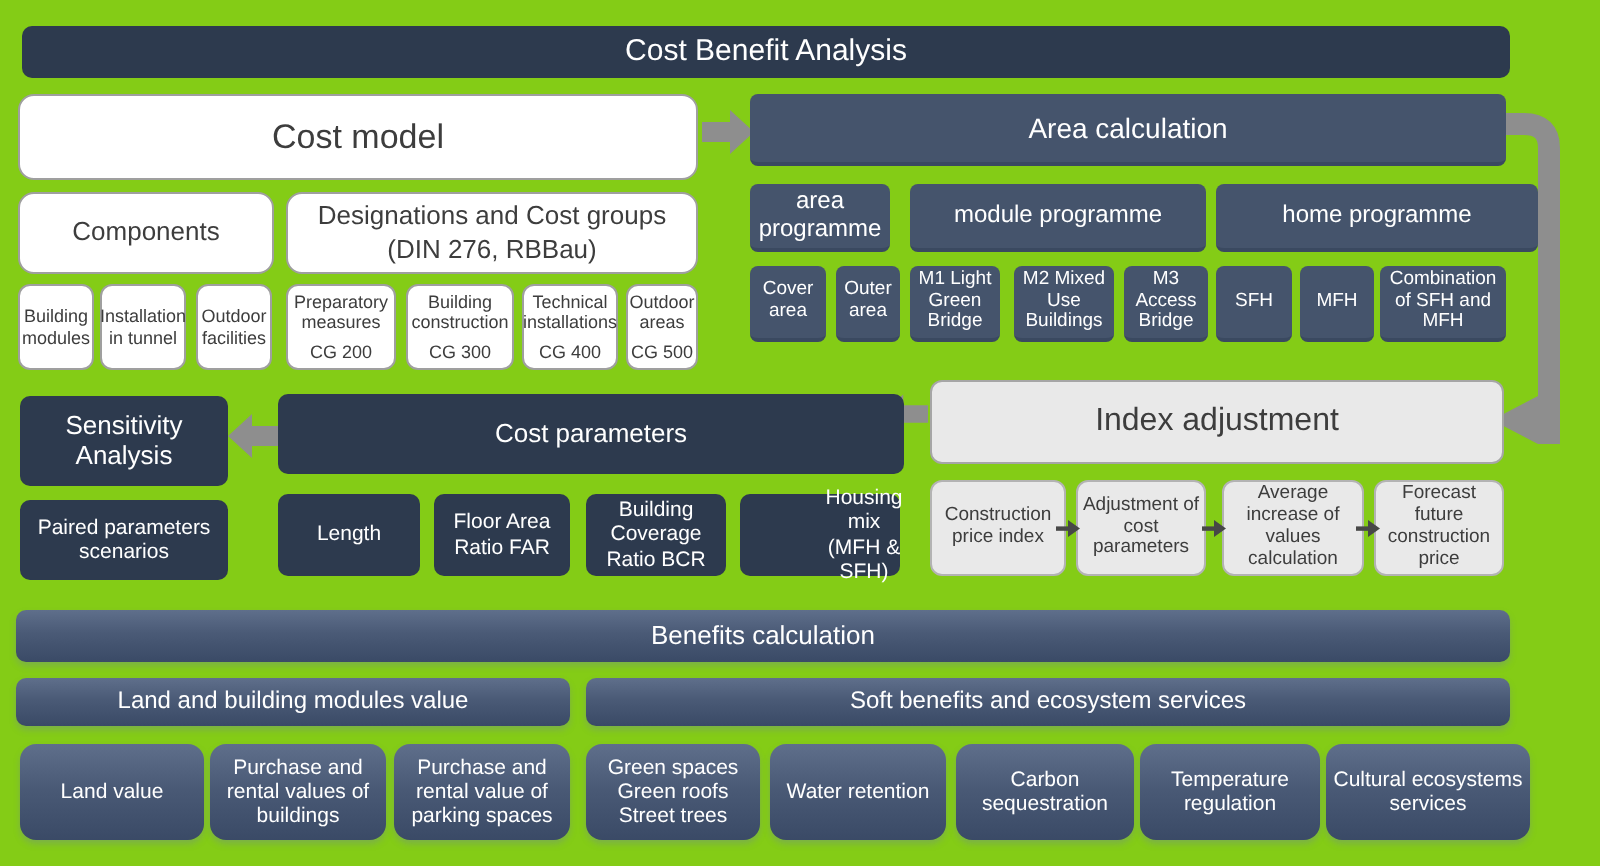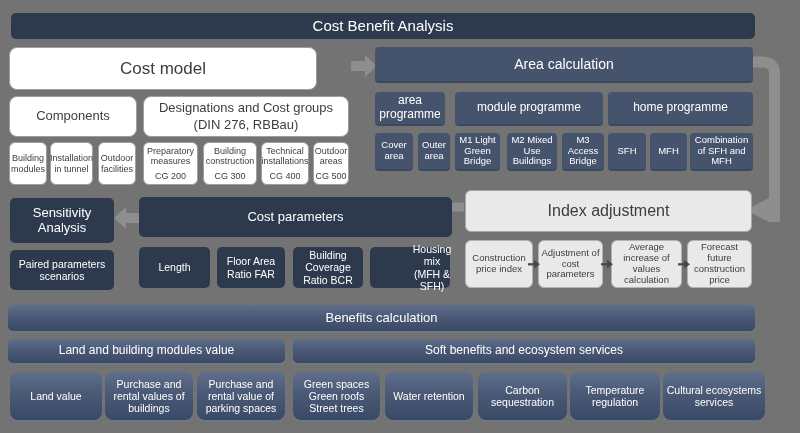--- a/index.html
+++ b/index.html
@@ -1,16 +1,16 @@
 <!DOCTYPE html>
 <html><head>
 <meta charset="utf-8">
 <style>
   html,body{margin:0;padding:0;background:#ffffff;font-family:"Liberation Sans",sans-serif;}
-  .stage{position:relative;width:800px;height:433px;background:#737373;overflow:hidden;}
+  .stage{position:relative;width:800px;height:433px;background:#84cc16;overflow:hidden;}
   .abs{position:absolute;box-sizing:border-box;display:flex;flex-direction:column;
        align-items:center;justify-content:center;text-align:center;line-height:1.15;}
   .navy{background:#2d3a4e;color:#ffffff;border-radius:5px;}
   .slate{background:#45546c;color:#ffffff;border-radius:4px;border-bottom:2px solid #3a4960;}
   .whitebox{background:#ffffff;border:1px solid #9f9f9f;border-radius:8px;color:#3d3d3d;}
   .smallwhite{border-radius:6px;}
   .graypanel{background:#e9e9e9;border:1px solid #a6a6a6;border-radius:6px;color:#3d3d3d;}
   .graystep{background:#e9e9e9;border:1px solid #b3b3b3;border-radius:6px;color:#3d3d3d;}
   .grad{background:linear-gradient(180deg,#5f6f8b 0%,#4a5a76 45%,#3a4a66 100%);
         color:#ffffff;border-radius:5px;box-shadow:0 2px 3px rgba(110,130,160,0.35);}
@@ -29,21 +29,21 @@
 </style>
 </head>
 <body>
 
 <div class="stage">
 
   <div class="abs navy f-banner" style="left:11px;top:13px;width:744px;height:26px;">
     <span>Cost Benefit Analysis</span>
   </div>
 
-  <div class="abs whitebox f-big" style="left:9px;top:47px;width:308px;height:43px;">
+  <div class="abs whitebox f-big" style="left:9px;top:47px;width:340px;height:43px;">
     <span>Cost model</span>
   </div>
 
   <svg class="abs" style="left:351px;top:55px;" width="26" height="22" viewBox="0 0 26 22">
     <polygon points="0,6 14,6 14,0 26,11 14,22 14,16 0,16" fill="#8e8e8e"></polygon>
   </svg>
 
   <div class="abs slate f-head" style="left:375px;top:47px;width:378px;height:36px;">
     <span>Area calculation</span>
   </div>
@@ -82,21 +82,21 @@
     <span>Outdoor areas</span>
     <span class="cg-code">CG 500</span>
   </div>
 
   <div class="abs slate f-sub" style="left:375px;top:92px;width:70px;height:34px;">
     <span>area programme</span>
   </div>
   <div class="abs slate f-sub" style="left:455px;top:92px;width:148px;height:34px;">
     <span>module programme</span>
   </div>
-  <div class="abs slate f-sub" style="left:608px;top:92px;width:145px;height:34px;">
+  <div class="abs slate f-sub" style="left:608px;top:92px;width:161px;height:34px;">
     <span>home programme</span>
   </div>
 
   <div class="abs slate f-tiny" style="left:375px;top:133px;width:38px;height:38px;">
     <span>Cover area</span>
   </div>
   <div class="abs slate f-tiny" style="left:418px;top:133px;width:32px;height:38px;">
     <span>Outer area</span>
   </div>
   <div class="abs slate f-tiny" style="left:455px;top:133px;width:45px;height:38px;">

